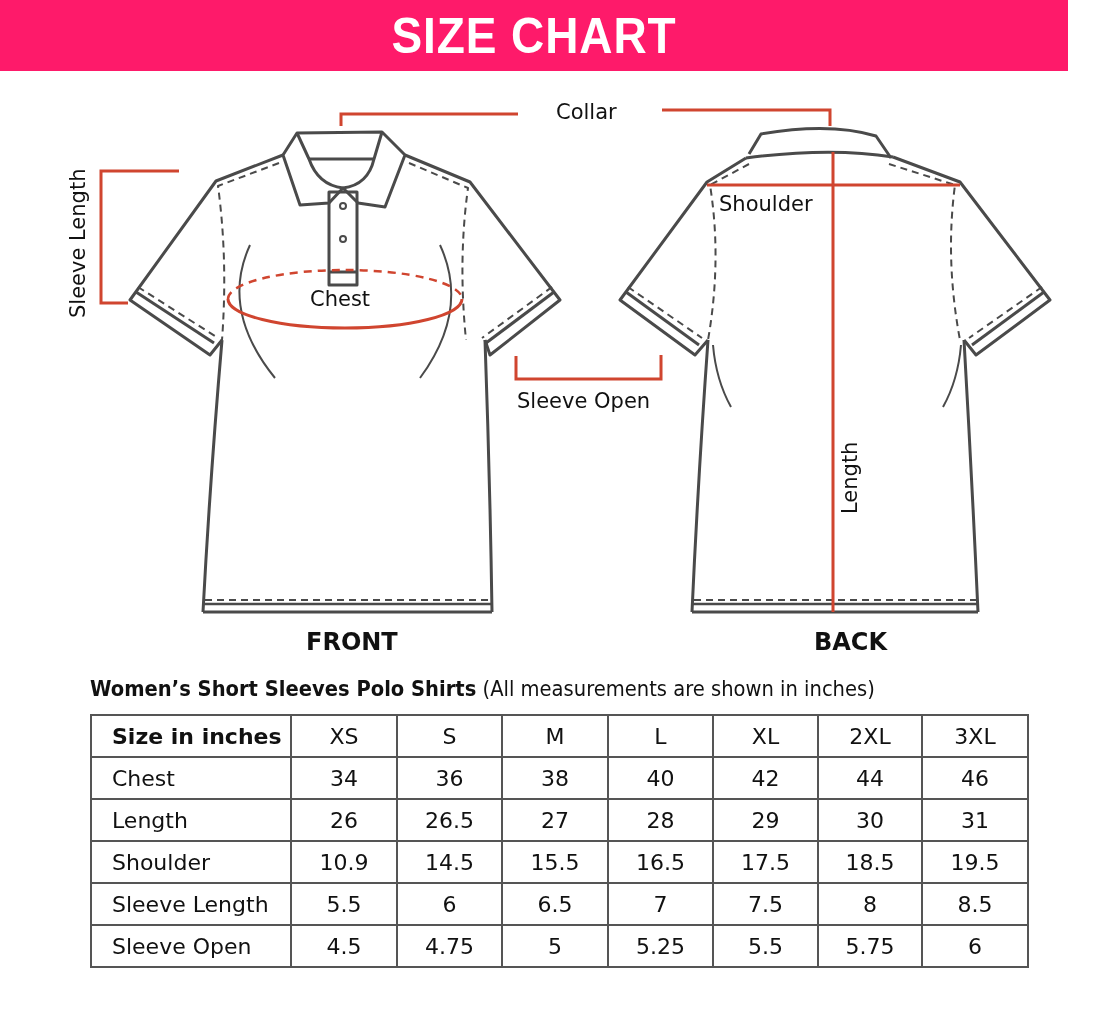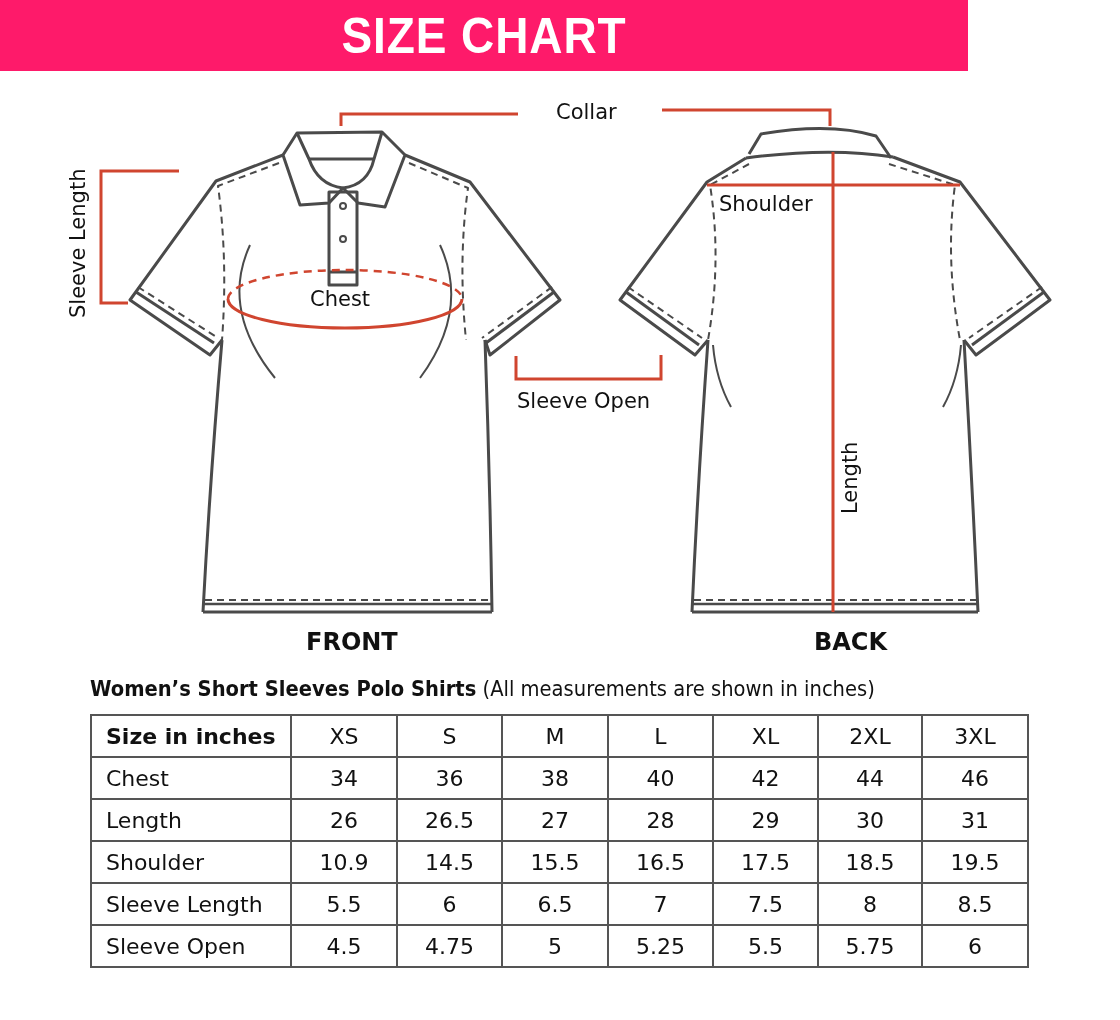--- a/index.html
+++ b/index.html
@@ -1,28 +1,28 @@
 <!DOCTYPE html>
 <html><head>
   <meta charset="utf-8">
   <style>
     html, body { margin: 0; padding: 0; background: #ffffff; }
     body { width: 1120px; height: 1020px; position: relative; overflow: hidden; font-family: "DejaVu Sans", sans-serif; color: #111; }
-    .header { position: absolute; left: 0; top: 0; width: 968px; height: 71px; background: #fe1a6a; display: flex; align-items: center; justify-content: center; }
+    .header { position: absolute; left: 0; top: 0; width: 1068px; height: 71px; background: #fe1a6a; display: flex; align-items: center; justify-content: center; }
     .header-title { color: #ffffff; font-family: "Liberation Sans", sans-serif; font-weight: bold; font-size: 50px; letter-spacing: 1px; transform: scaleX(0.92); }
     svg.diagram { position: absolute; left: 0; top: 71px; width: 1120px; height: 600px; }
     .lbl { position: absolute; font-family: "DejaVu Sans", sans-serif; font-size: 21px; color: #111; white-space: nowrap; line-height: 1; }
     .lbl-bold { font-weight: bold; font-size: 24px; }
     .lbl-vert { transform-origin: left top; transform: rotate(-90deg); }
     .table-caption { position: absolute; left: 90px; top: 677px; font-size: 21px; white-space: nowrap; font-family: "DejaVu Sans", sans-serif; transform-origin: left top; transform: scaleX(0.93); }
     .table-caption b { font-weight: bold; }
     table.size-table { position: absolute; left: 90px; top: 714px; border-collapse: collapse; font-family: "DejaVu Sans", sans-serif; font-size: 22px; }
     table.size-table td, table.size-table th { border: 2px solid #555; height: 40px; padding: 0; text-align: center; font-weight: normal; }
     table.size-table th { font-weight: normal; }
-    table.size-table .rowhead { text-align: left; padding-left: 14px; }
+    table.size-table .rowhead { text-align: left; padding-left: 20px; }
     table.size-table th.rowhead { font-weight: bold; }
   </style>
 </head>
 <body>
 
 <div class="header">
   <span class="header-title">SIZE CHART</span>
 </div>
 
 <svg class="diagram" viewBox="0 71 1120 600" xmlns="http://www.w3.org/2000/svg">

